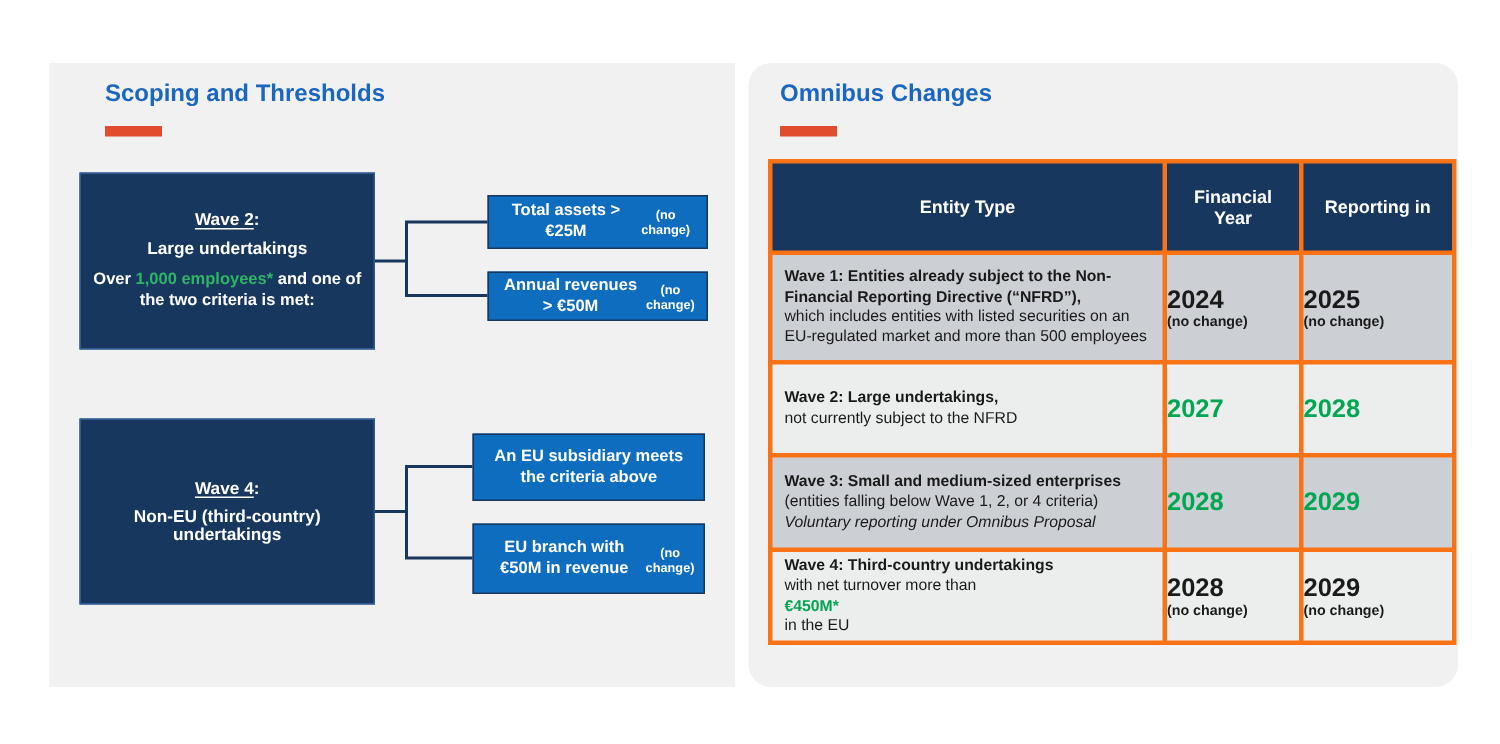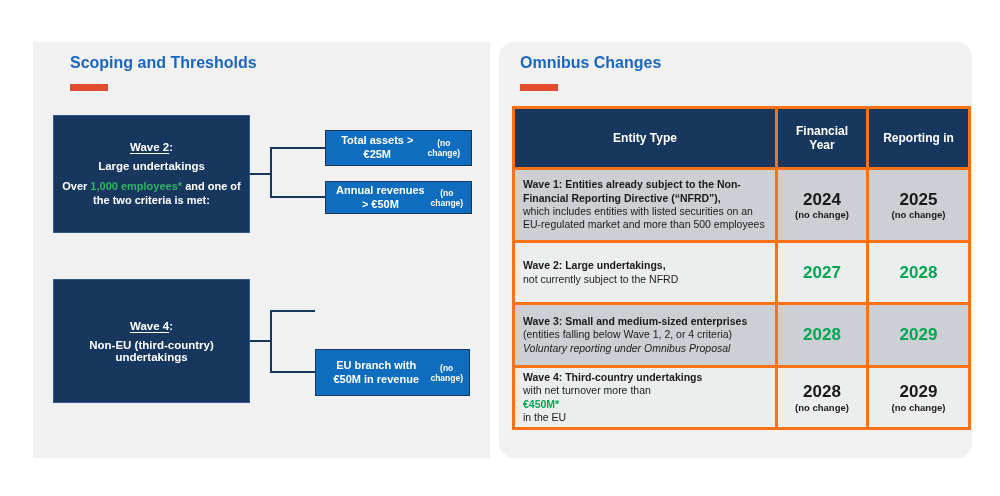--- a/index.html
+++ b/index.html
@@ -34,21 +34,21 @@
   
   .omni-table { position:absolute; left:13px; top:64px; width:459px;
     background:#f97316; padding:3px; display:grid;
     grid-template-columns:260px 88px 99px;
     grid-template-rows:58px 70px 59px 60px 59px; gap:3px; }
   .cell { display:flex; flex-direction:column; justify-content:center; }
   .cell-head { background:#17375e; color:#ffffff; font-weight:700; font-size:12px;
     text-align:center; align-items:center; line-height:1.2; padding:0 4px; }
   .cell-entity { text-align:left; padding:3px 8px; font-size:10.5px;
     line-height:1.28; color:#1a1a1a; }
-  .cell-year { text-align:center; align-items:center; }
+  .cell-year { text-align:center; align-items:flex-start; }
   .shade-dark  { background:#ccd0d5; }
   .shade-light { background:#eceeee; }
 
   .b { font-weight:700; }
   .i { font-style:italic; }
   .d { display:block; }
   .g { color:#00a651; font-weight:700; }
   .yr { display:block; font-size:17px; font-weight:700; color:#1a1a1a;
     line-height:1.15; }
   .yr.g { color:#00a651; }
@@ -87,20 +87,23 @@
     <div class="wave-box" style="left:20px; top:237px; width:197px; height:124px;text-align:center;">
       <div class="wave-heading"><span class="u">Wave 4</span><span>:</span></div>
       <div class="wave-sub">Non-EU (third-country) undertakings</div>
     </div>
 
     <div class="conn" style="left:217px; top:298px; width:22px; height:2px;"></div>
     <div class="conn" style="left:237px; top:268px; width:2px; height:63px;"></div>
     <div class="conn" style="left:239px; top:268px; width:43px; height:2px;"></div>
     <div class="conn" style="left:239px; top:329px; width:43px; height:2px;"></div>
 
+    <div class="crit-box" style="left:282px; top:247px; width:155px; height:45px;">
+      <div class="crit-label">An EU subsidiary meets the criteria above</div>
+    </div>
     <div class="crit-box" style="left:282px; top:307px; width:155px; height:47px;">
       <div class="crit-label">EU branch with €50M in revenue</div>
       <div class="crit-note">(no change)</div>
     </div>
   </div>
 
   <div class="card card-right">
     <div class="panel-title" style="left:21px; top:12px;">Omnibus Changes</div>
     <div class="title-bar" style="left:21px; top:42px;"></div>
 

